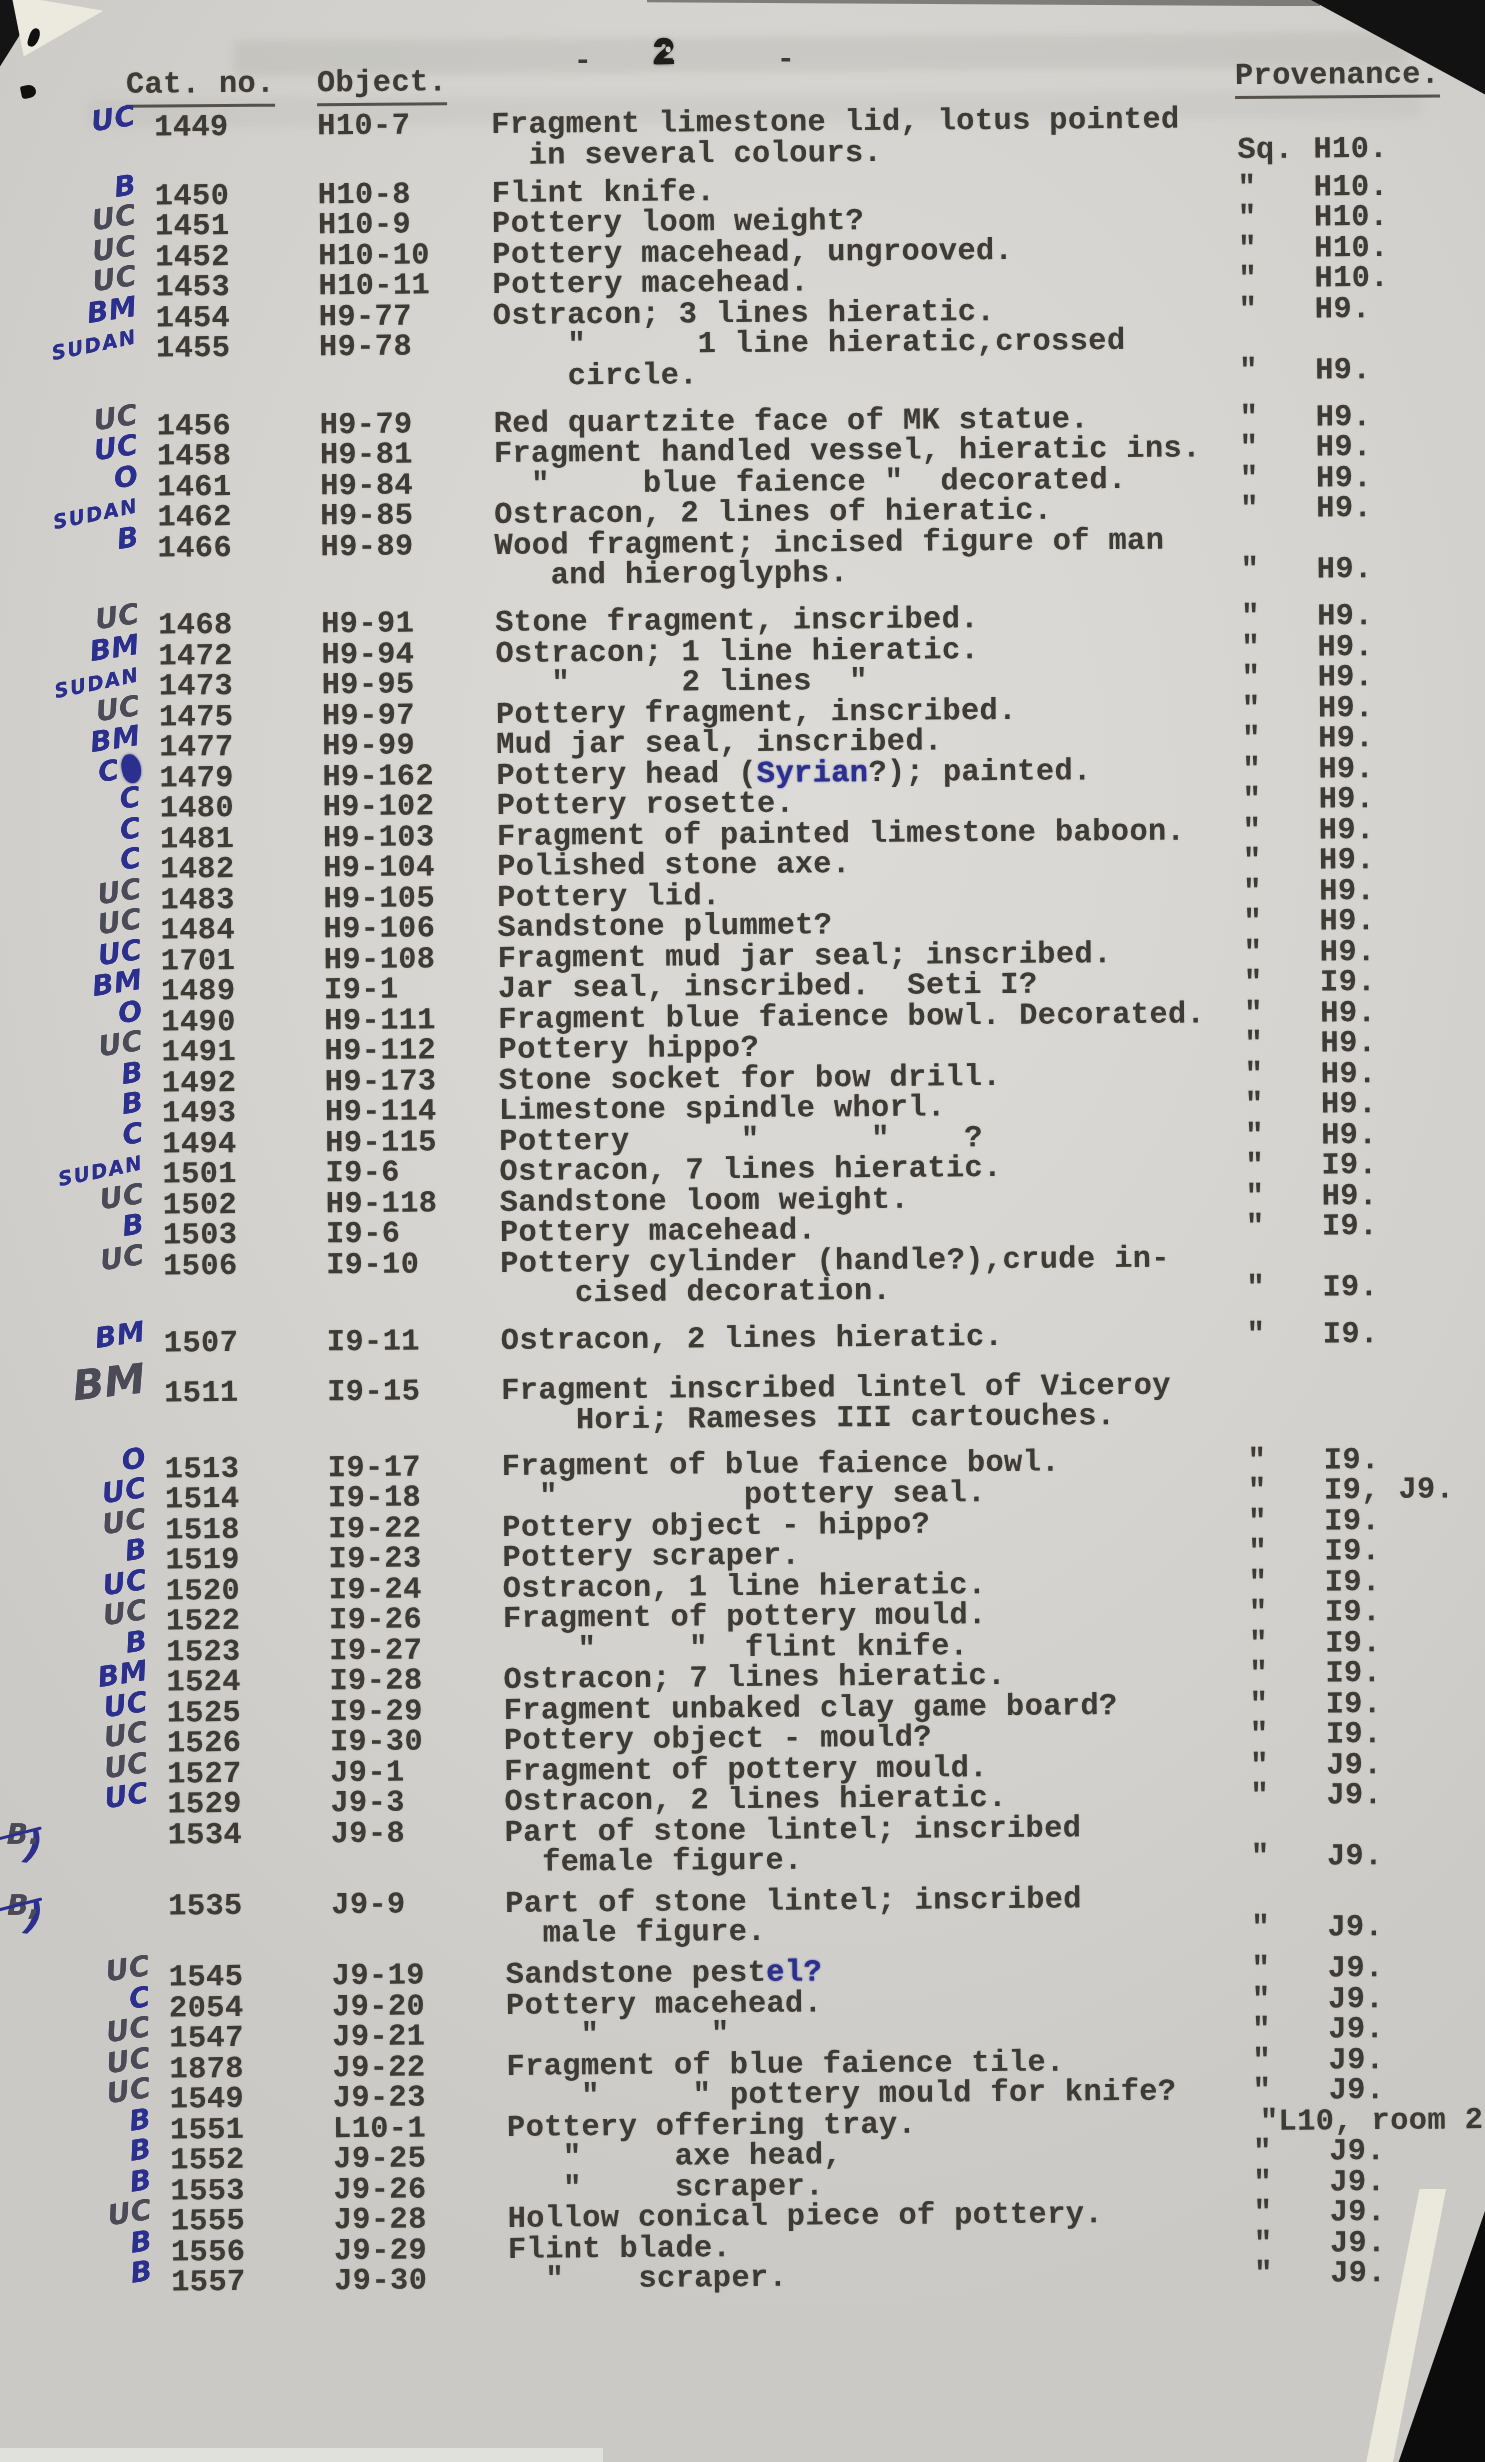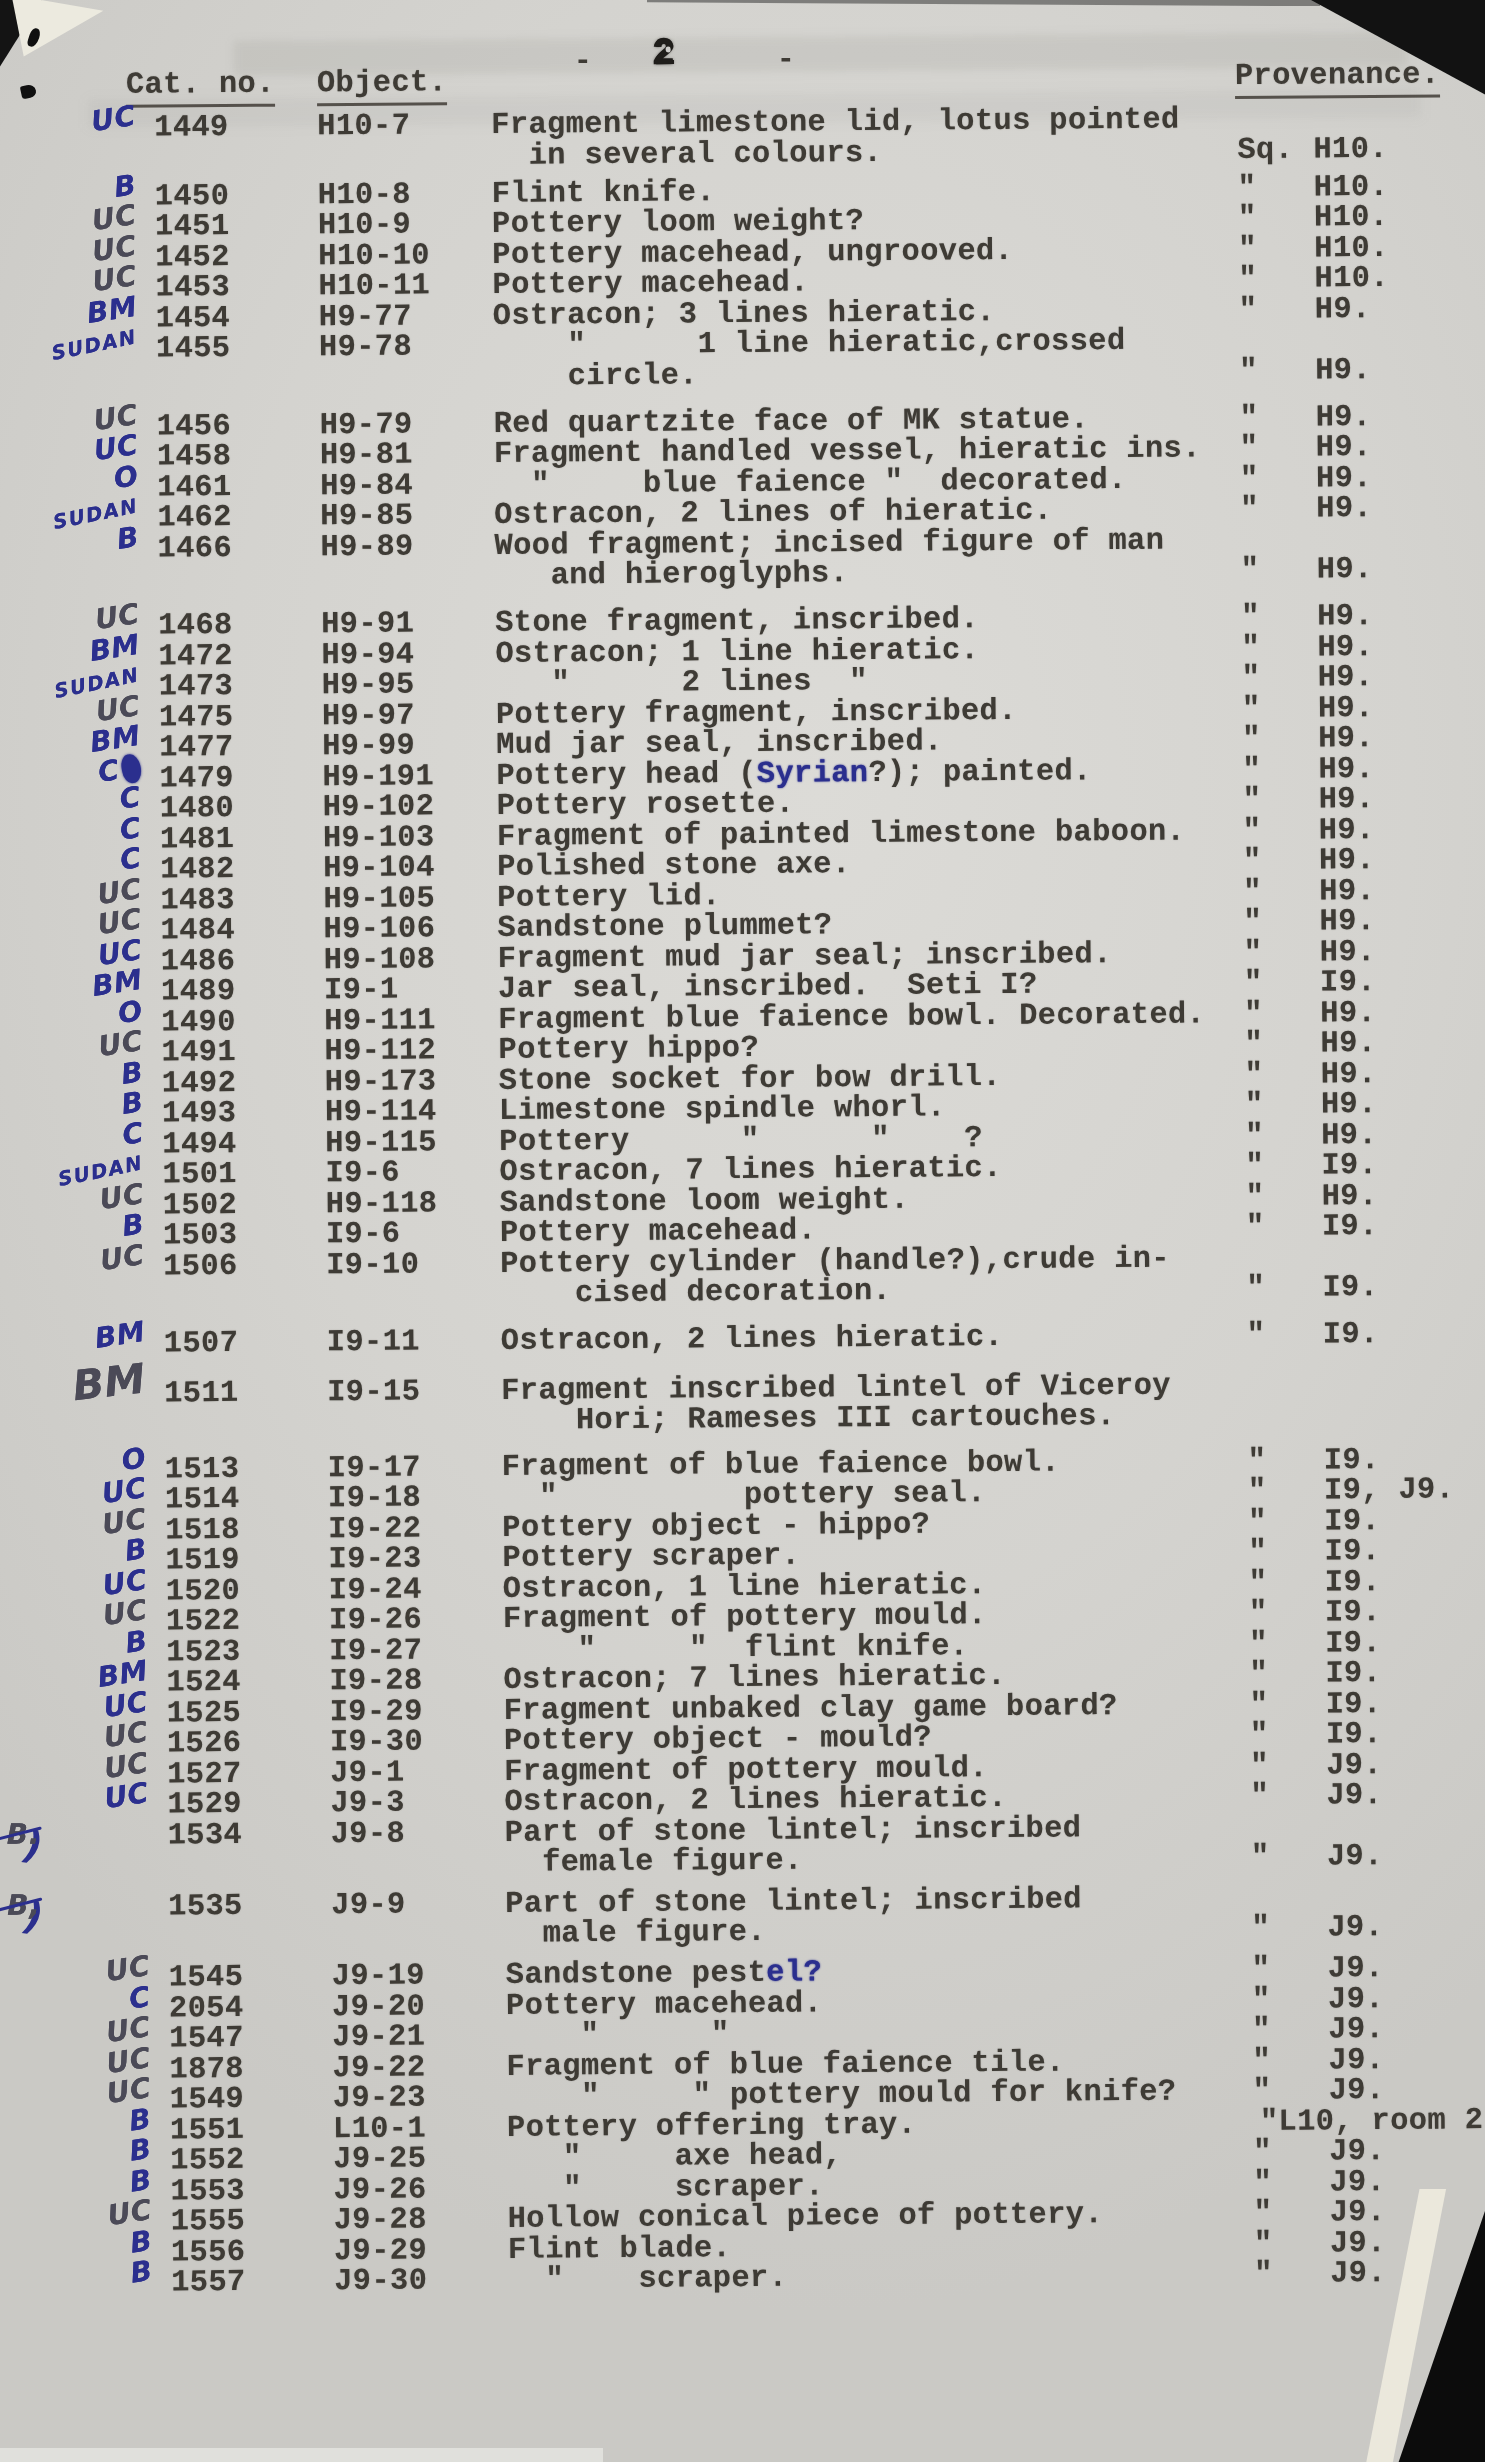--- a/index.html
+++ b/index.html
@@ -270,21 +270,21 @@
             <span class="t obj">H9-99</span>
             <span class="t desc">Mud jar seal, inscribed.</span>
             <span class="t pmark">"</span>
             <span class="t plab" style="left: 1320px;">H9.</span>
           </div>
         </div>
         <div class="row">
           <div class="line">
             <span class="ann">C<span class="blot"></span></span>
             <span class="t cat">1479</span>
-            <span class="t obj">H9-191</span>
+            <span class="t obj">H9-162</span>
             <span class="t desc">Pottery head (<span class="ink-blue-over">Syrian</span>?); painted.</span>
             <span class="t pmark">"</span>
             <span class="t plab" style="left: 1320px;">H9.</span>
           </div>
         </div>
         <div class="row">
           <div class="line">
             <span class="ann">C</span>
             <span class="t cat">1480</span>
             <span class="t obj">H9-102</span>
@@ -329,21 +329,21 @@
             <span class="t cat">1484</span>
             <span class="t obj">H9-106</span>
             <span class="t desc">Sandstone plummet?</span>
             <span class="t pmark">"</span>
             <span class="t plab" style="left: 1320px;">H9.</span>
           </div>
         </div>
         <div class="row">
           <div class="line">
             <span class="ann">UC</span>
-            <span class="t cat">1486</span>
+            <span class="t cat">1701</span>
             <span class="t obj">H9-108</span>
             <span class="t desc">Fragment mud jar seal; inscribed.</span>
             <span class="t pmark">"</span>
             <span class="t plab" style="left: 1320px;">H9.</span>
           </div>
         </div>
         <div class="row">
           <div class="line">
             <span class="ann">BM</span>
             <span class="t cat">1489</span>

